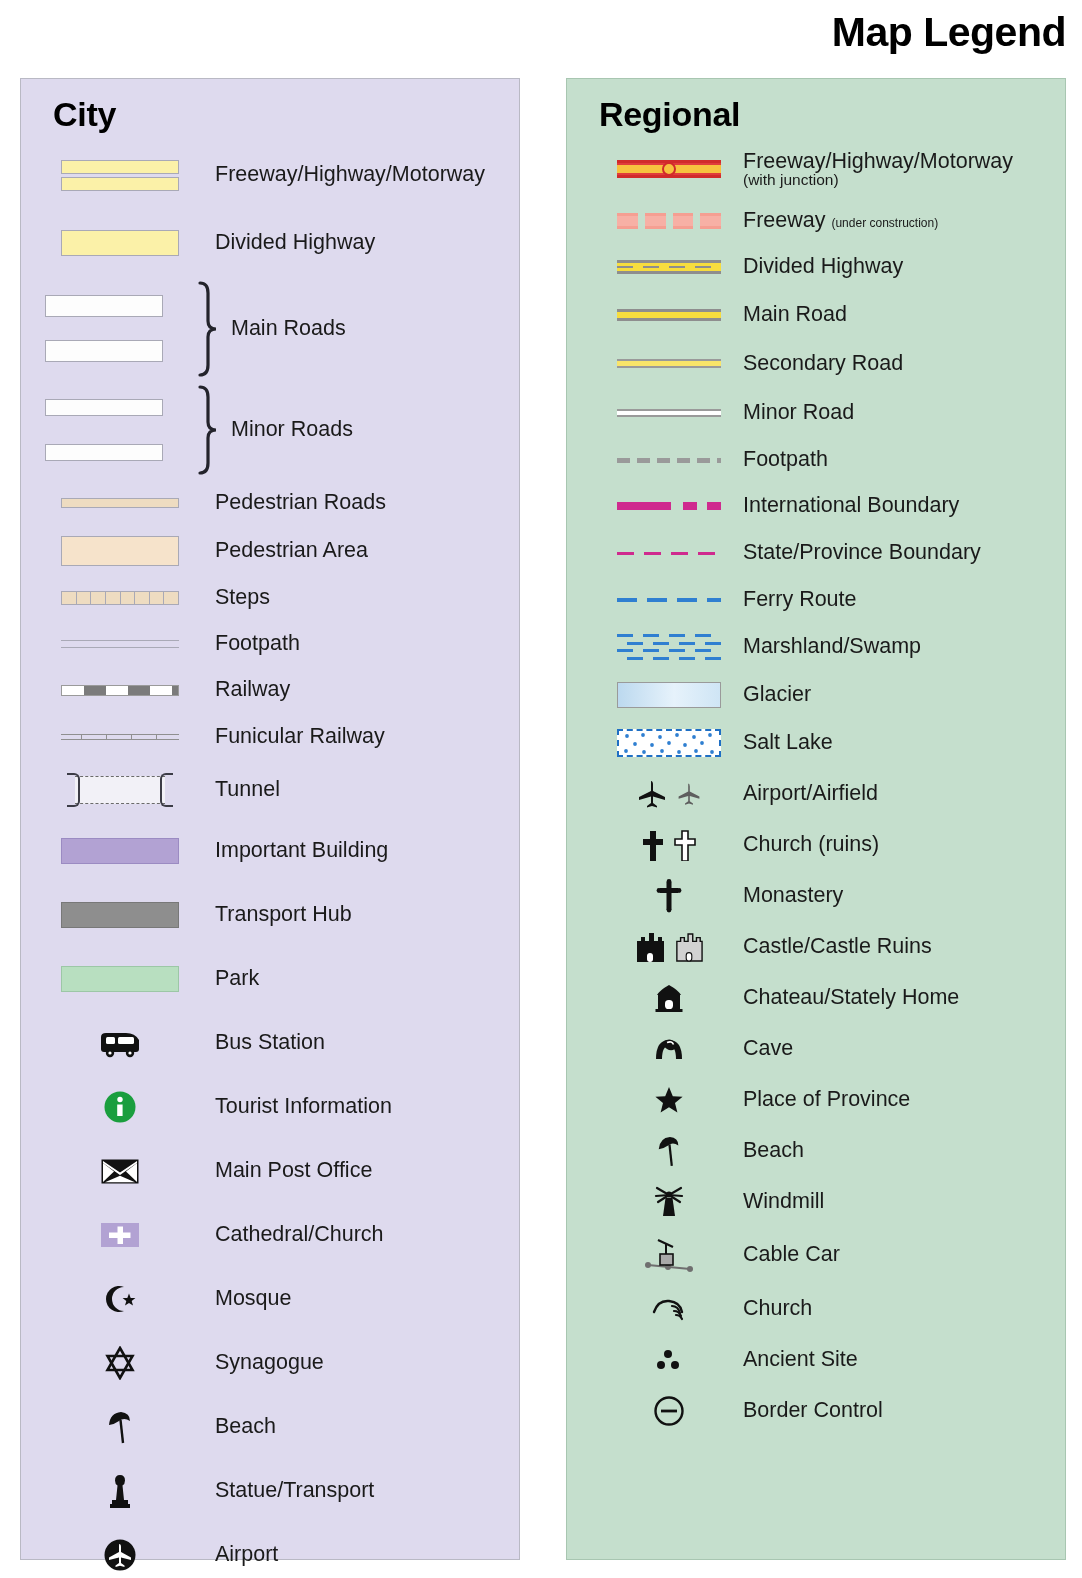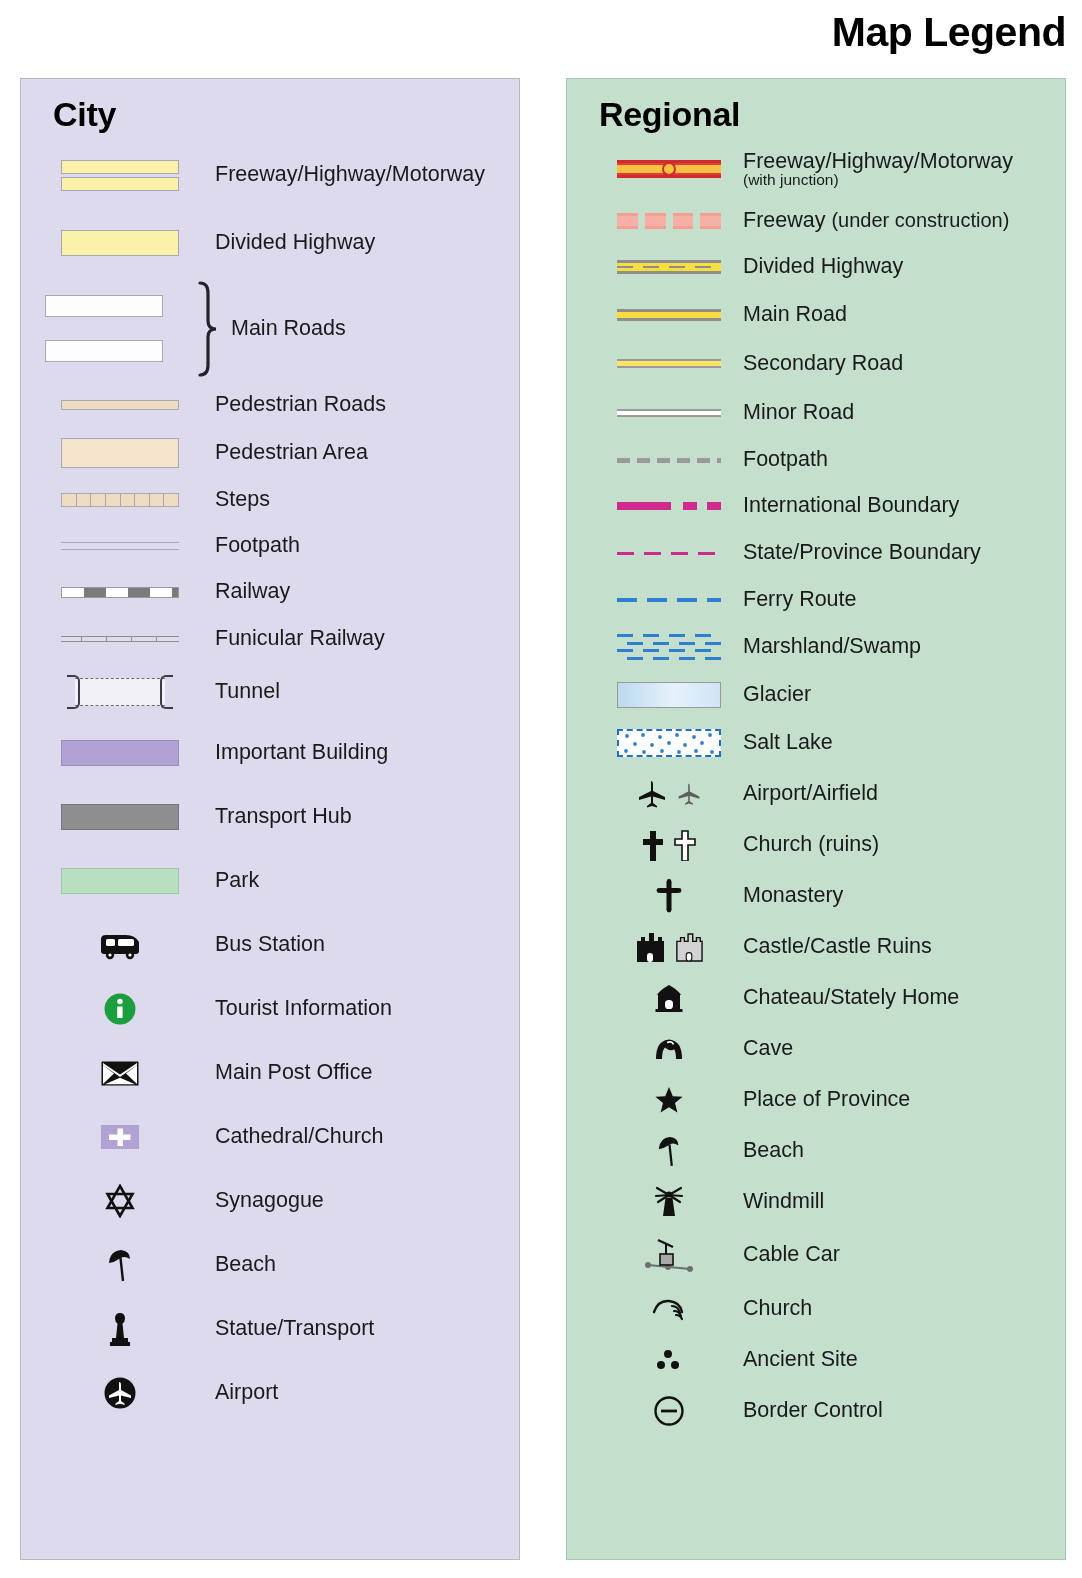--- a/index.html
+++ b/index.html
@@ -61,21 +61,21 @@
     justify-content: center;
     position: relative;
   }
   .label {
     font-size: 21.5px;
     color: #1a1a1a;
     line-height: 1.08;
     white-space: nowrap;
   }
   .label .sub {
-    font-size: 20px;
+    font-size: 12px;
   }
   .label .sub-block {
     display: block;
     font-size: 15.5px;
     margin-top: -1px;
   }
 
   
   .panel-city .rows { margin-top: 6px; }
   .panel-city .row { padding-left: 24px; }
@@ -285,20 +285,31 @@
         <div class="bar bar-road"></div>
         <div style="height:23px"></div>
         <div class="bar bar-road"></div>
       </div>
       <svg class="brace-svg" width="22" height="96" viewBox="0 0 22 96">
         <path d="M3 2 Q11 2 11 12 L11 40 Q11 48 19 48 Q11 48 11 56 L11 84 Q11 94 3 94" fill="none" stroke="#23232b" stroke-width="3.2" stroke-linecap="round"></path>
       </svg>
       <div class="label" style="margin-left:12px">Main Roads</div>
     </div>
 
+    <div class="brace-row" style="height:98px">
+      <div class="brace-stack">
+        <div class="bar bar-road-s"></div>
+        <div style="height:28px"></div>
+        <div class="bar bar-road-s"></div>
+      </div>
+      <svg class="brace-svg" width="22" height="90" viewBox="0 0 22 90">
+        <path d="M3 2 Q11 2 11 12 L11 37 Q11 45 19 45 Q11 45 11 53 L11 78 Q11 88 3 88" fill="none" stroke="#23232b" stroke-width="3.2" stroke-linecap="round"></path>
+      </svg>
+      <div class="label" style="margin-left:12px">Minor Roads</div>
+    </div>
 
     <div class="row" style="height:48px">
       <div class="sym">
         <div class="bar bar-ped"></div>
       </div>
       <div class="label">Pedestrian Roads</div>
     </div>
 
     <div class="row" style="height:48px">
       <div class="sym">
@@ -424,20 +435,29 @@
       <div class="sym ico">
         <svg width="40" height="28" viewBox="0 0 40 28">
           <rect x="1" y="2" width="38" height="24" fill="#b2a2d3"></rect>
           <path d="M9 11.5 h21.5 v5.5 h-21.5 z" fill="#fff"></path>
           <path d="M17.5 5.5 h5.5 v17.5 h-5.5 z" fill="#fff"></path>
         </svg>
       </div>
       <div class="label">Cathedral/Church</div>
     </div>
 
+    <div class="row" style="height:64px">
+      <div class="sym ico">
+        <svg width="36" height="32" viewBox="0 0 36 32">
+          <path d="M22 4 A13 13 0 1 0 22 28 A10.5 10.5 0 1 1 22 4 Z" fill="#111"></path>
+          <path d="M27 10.5 l1.7 4.4 l4.7 .2 l-3.7 2.9 l1.3 4.5 l-4 -2.6 l-4 2.6 l1.3 -4.5 l-3.7 -2.9 l4.7 -.2 z" fill="#111"></path>
+        </svg>
+      </div>
+      <div class="label">Mosque</div>
+    </div>
 
     <div class="row" style="height:64px">
       <div class="sym ico">
         <svg width="34" height="34" viewBox="0 0 34 34">
           <path d="M17 2 L29.5 24 L4.5 24 Z" fill="none" stroke="#111" stroke-width="2.6"></path>
           <path d="M17 32 L4.5 10 L29.5 10 Z" fill="none" stroke="#111" stroke-width="2.6"></path>
         </svg>
       </div>
       <div class="label">Synagogue</div>
     </div>

